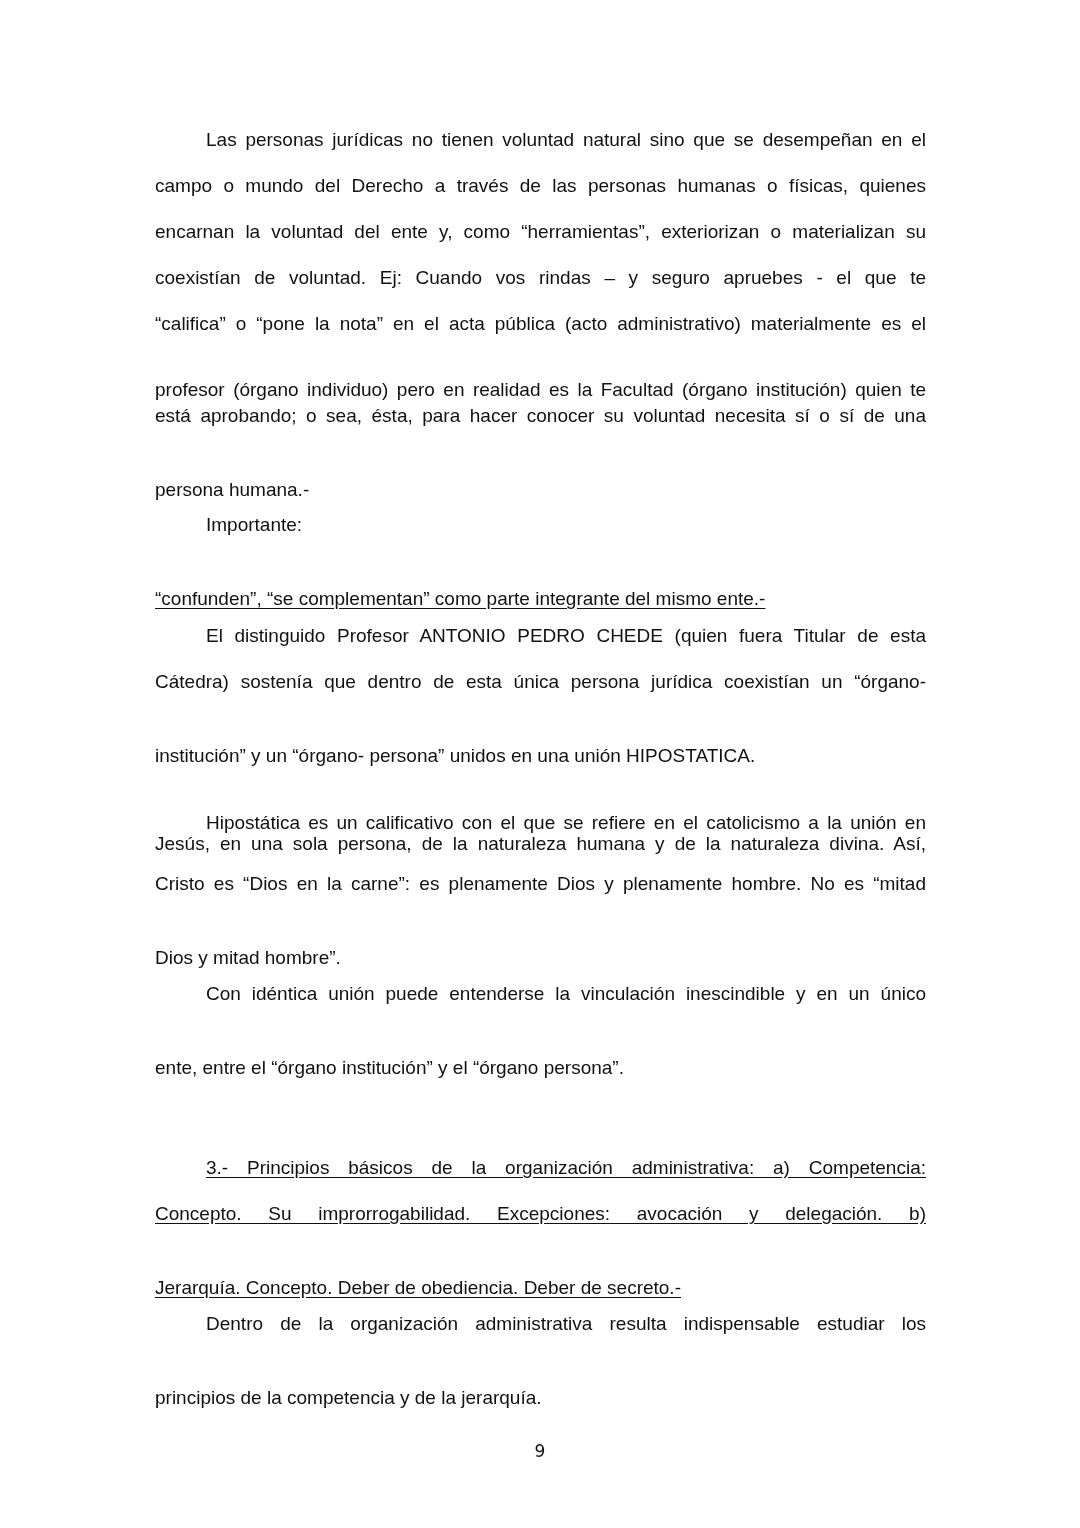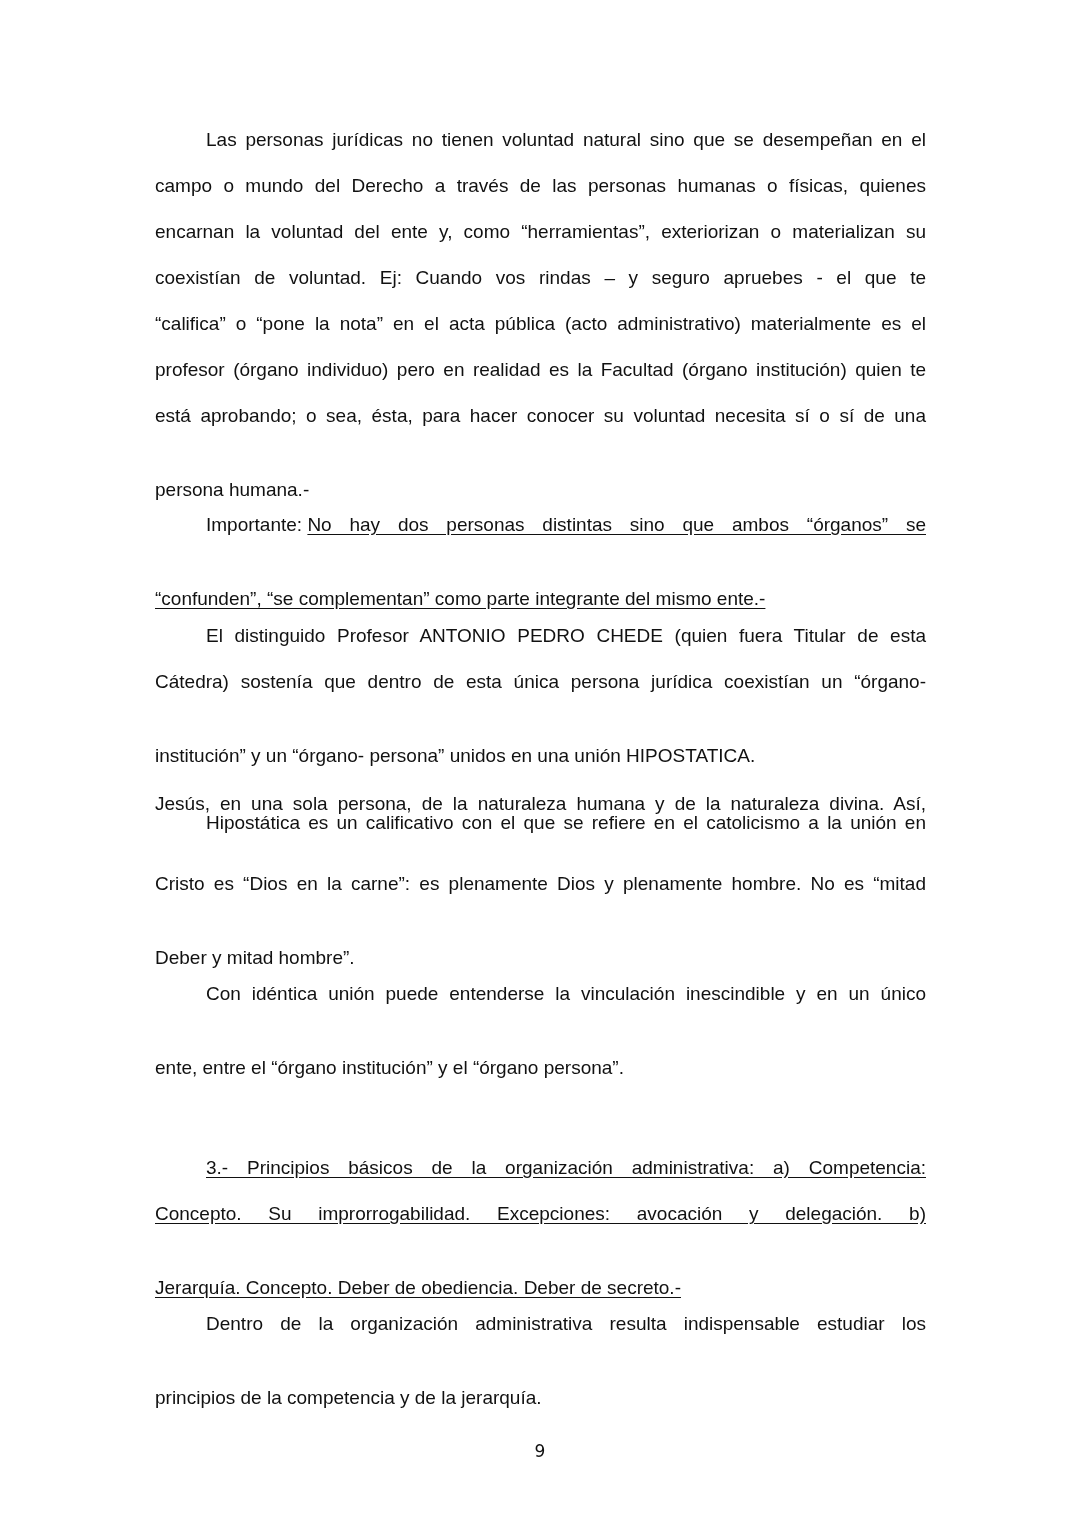--- a/index.html
+++ b/index.html
@@ -19,46 +19,45 @@
 <body>
 
 <div class="page">
 
   <div>
     <div class="line indent" style="top:128px">Las personas jurídicas no tienen voluntad natural sino que se desempeñan en el</div>
     <div class="line" style="top:174px">campo o mundo del Derecho a través de las personas humanas o físicas, quienes</div>
     <div class="line" style="top:220px">encarnan la voluntad del ente y, como “herramientas”, exteriorizan o materializan su</div>
     <div class="line" style="top:266px">coexistían de voluntad. Ej: Cuando vos rindas – y seguro apruebes - el que te</div>
     <div class="line" style="top:312px">“califica” o “pone la nota” en el acta pública (acto administrativo) materialmente es el</div>
-    <div class="line" style="top:358px">profesor (órgano individuo) pero en realidad es la Facultad (órgano institución) quien te</div>
+    <div class="line" style="top:378px">profesor (órgano individuo) pero en realidad es la Facultad (órgano institución) quien te</div>
     <div class="line" style="top:404px">está aprobando; o sea, ésta, para hacer conocer su voluntad necesita sí o sí de una</div>
     <div class="line last" style="top:450px">persona humana.-</div>
   </div>
 
   <div>
     <div class="line indent" style="top:513px; display:flex;">
       <span style="white-space:pre;">Importante: </span>
-      <span class="u" style="flex:1; text-align:justify; text-align-last:justify;">No hay dos personas distintas sino que ambos “órganos” se</span>
     </div>
     <div class="line last" style="top:559px">
       <span class="u">“confunden”, “se complementan” como parte integrante del mismo ente.-</span>
     </div>
   </div>
 
   <div>
     <div class="line indent" style="top:624px">El distinguido Profesor ANTONIO PEDRO CHEDE (quien fuera Titular de esta</div>
     <div class="line" style="top:670px">Cátedra) sostenía que dentro de esta única persona jurídica coexistían un “órgano-</div>
     <div class="line last" style="top:716px">institución” y un “órgano- persona” unidos en una unión HIPOSTATICA.</div>
   </div>
 
   <div>
     <div class="line indent" style="top:811px">Hipostática es un calificativo con el que se refiere en el catolicismo a la unión en</div>
-    <div class="line" style="top:792px">Jesús, en una sola persona, de la naturaleza humana y de la naturaleza divina. Así,</div>
+    <div class="line" style="top:832px">Jesús, en una sola persona, de la naturaleza humana y de la naturaleza divina. Así,</div>
     <div class="line" style="top:872px">Cristo es “Dios en la carne”: es plenamente Dios y plenamente hombre. No es “mitad</div>
-    <div class="line last" style="top:918px">Deber y mitad hombre”.</div>
+    <div class="line last" style="top:918px">Dios y mitad hombre”.</div>
   </div>
 
   <div>
     <div class="line indent" style="top:982px">Con idéntica unión puede entenderse la vinculación inescindible y en un único</div>
     <div class="line last" style="top:1028px">ente, entre el “órgano institución” y el “órgano persona”.</div>
   </div>
 
   <div>
     <div class="line indent b u" style="top:1156px">3.- Principios básicos de la organización administrativa: a) Competencia:</div>
     <div class="line b u" style="top:1202px">Concepto. Su improrrogabilidad. Excepciones: avocación y delegación. b)</div>

